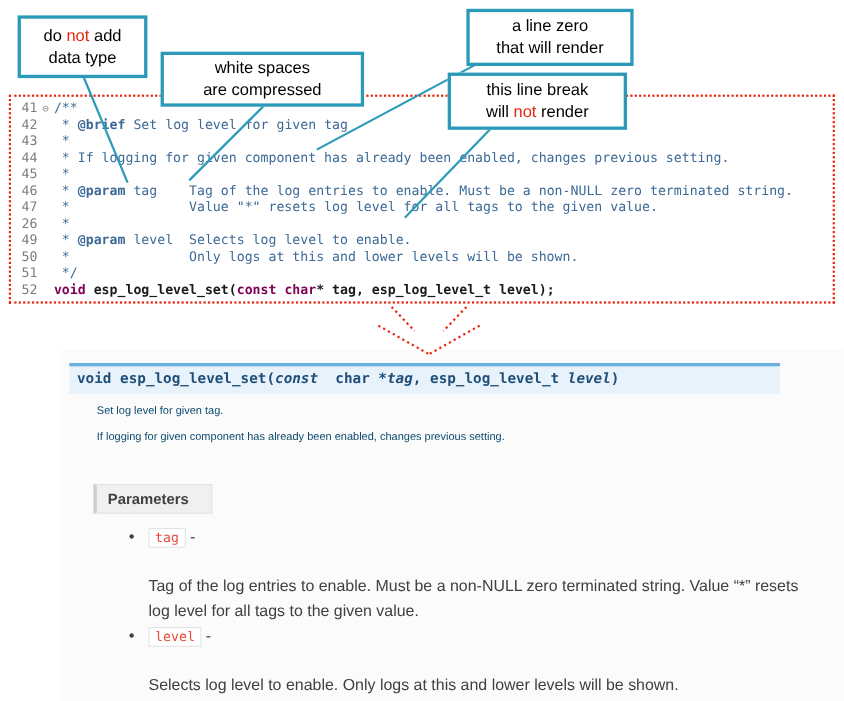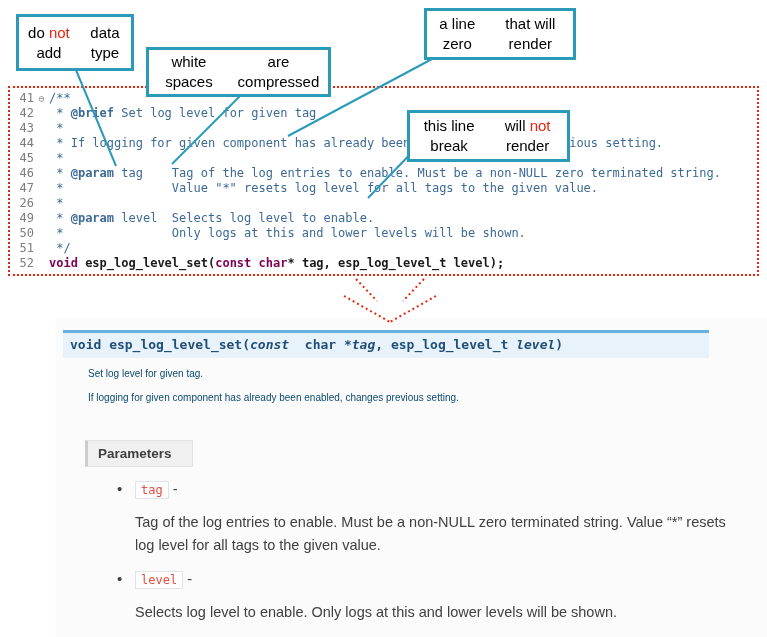--- a/index.html
+++ b/index.html
@@ -5,21 +5,21 @@
   * { margin:0; padding:0; box-sizing:border-box; }
   html,body { background:#ffffff; }
   body {
     width:767px; height:637px; position:relative; overflow:hidden;
     font-family:"Liberation Sans", sans-serif;
   }
 
   
   .callout {
     position:absolute; background:#ffffff; border:3px solid #2a9ab8;
-    display:flex; align-items:center; justify-content:center;
+    display:flex; flex-direction:column; align-items:center; justify-content:center;
     font-size:15px; color:#000; text-align:center; line-height:1.32; z-index:3;
   }
   .red { color:#e8240c; }
 
   
   .code-block {
     position:absolute; left:8px; top:86px; width:751px; height:190px;
     border:2px dotted #e8240c; background:#ffffff;
     padding:3px 0 0 4px;
     font-family:"DejaVu Sans Mono", monospace; font-size:12px; z-index:1;
@@ -55,21 +55,21 @@
     background:#f0f0f0; border:1px solid #e1e4e5; border-left:3px solid #cccccc;
     padding:5px 20px 5px 10px; font-weight:bold; font-size:13.5px; color:#404040;
   }
   .param-item { position:absolute; left:80px; width:592px; }
   .bullet { position:absolute; left:-18px; top:0; font-size:15px; color:#404040; }
   .param-chip {
     font-family:"DejaVu Sans Mono", monospace; font-size:12px; color:#e74c3c;
     background:#ffffff; border:1px solid #e1e4e5; padding:1px 5px;
   }
   .param-dash { font-size:14.5px; color:#404040; }
-  .param-desc { margin-top:13px; font-size:14.5px; line-height:1.6; color:#404040; }
+  .param-desc { margin-top:24px; font-size:14.5px; line-height:1.6; color:#404040; }
 </style>
 </head>
 <body>
 
 <svg class="overlay" width="767" height="637">
   <line class="leader" x1="76" y1="70" x2="116" y2="166"></line>
   <line class="leader" x1="240" y1="96" x2="172" y2="164"></line>
   <line class="leader" x1="432" y1="59" x2="288" y2="136"></line>
   <line class="leader" x1="446" y1="117" x2="368" y2="198"></line>
   <path class="funnel" d="M356,279 L377,301"></path>
@@ -86,21 +86,21 @@
 <div class="callout" style="left:146px;top:47px;width:185px;height:50px;">
   <div>white spaces</div>
   <div>are compressed</div>
 </div>
 
 <div class="callout" style="left:424px;top:8px;width:152px;height:52px;">
   <div>a line zero</div>
   <div>that will render</div>
 </div>
 
-<div class="callout" style="left:407px;top:66px;width:163px;height:52px;margin-top:44px;">
+<div class="callout" style="left:407px;top:66px;width:163px;height:52px;">
   <div>this line break</div>
   <div><span>will </span><span class="red">not</span><span> render</span></div>
 </div>
 
 <div class="code-block">
   <div>
       <div class="code-line"><span class="ln">41</span><span class="fold">⊖</span><span class="cmt">/**</span></div>
       <div class="code-line"><span class="ln">42</span><span class="fold"> </span><span class="cmt"> * </span><span class="tag">@brief</span><span class="cmt"> Set log level for given tag</span></div>
       <div class="code-line"><span class="ln">43</span><span class="fold"> </span><span class="cmt"> *</span></div>
       <div class="code-line"><span class="ln">44</span><span class="fold"> </span><span class="cmt"> * If logging for given component has already been enabled, changes previous setting.</span></div>

